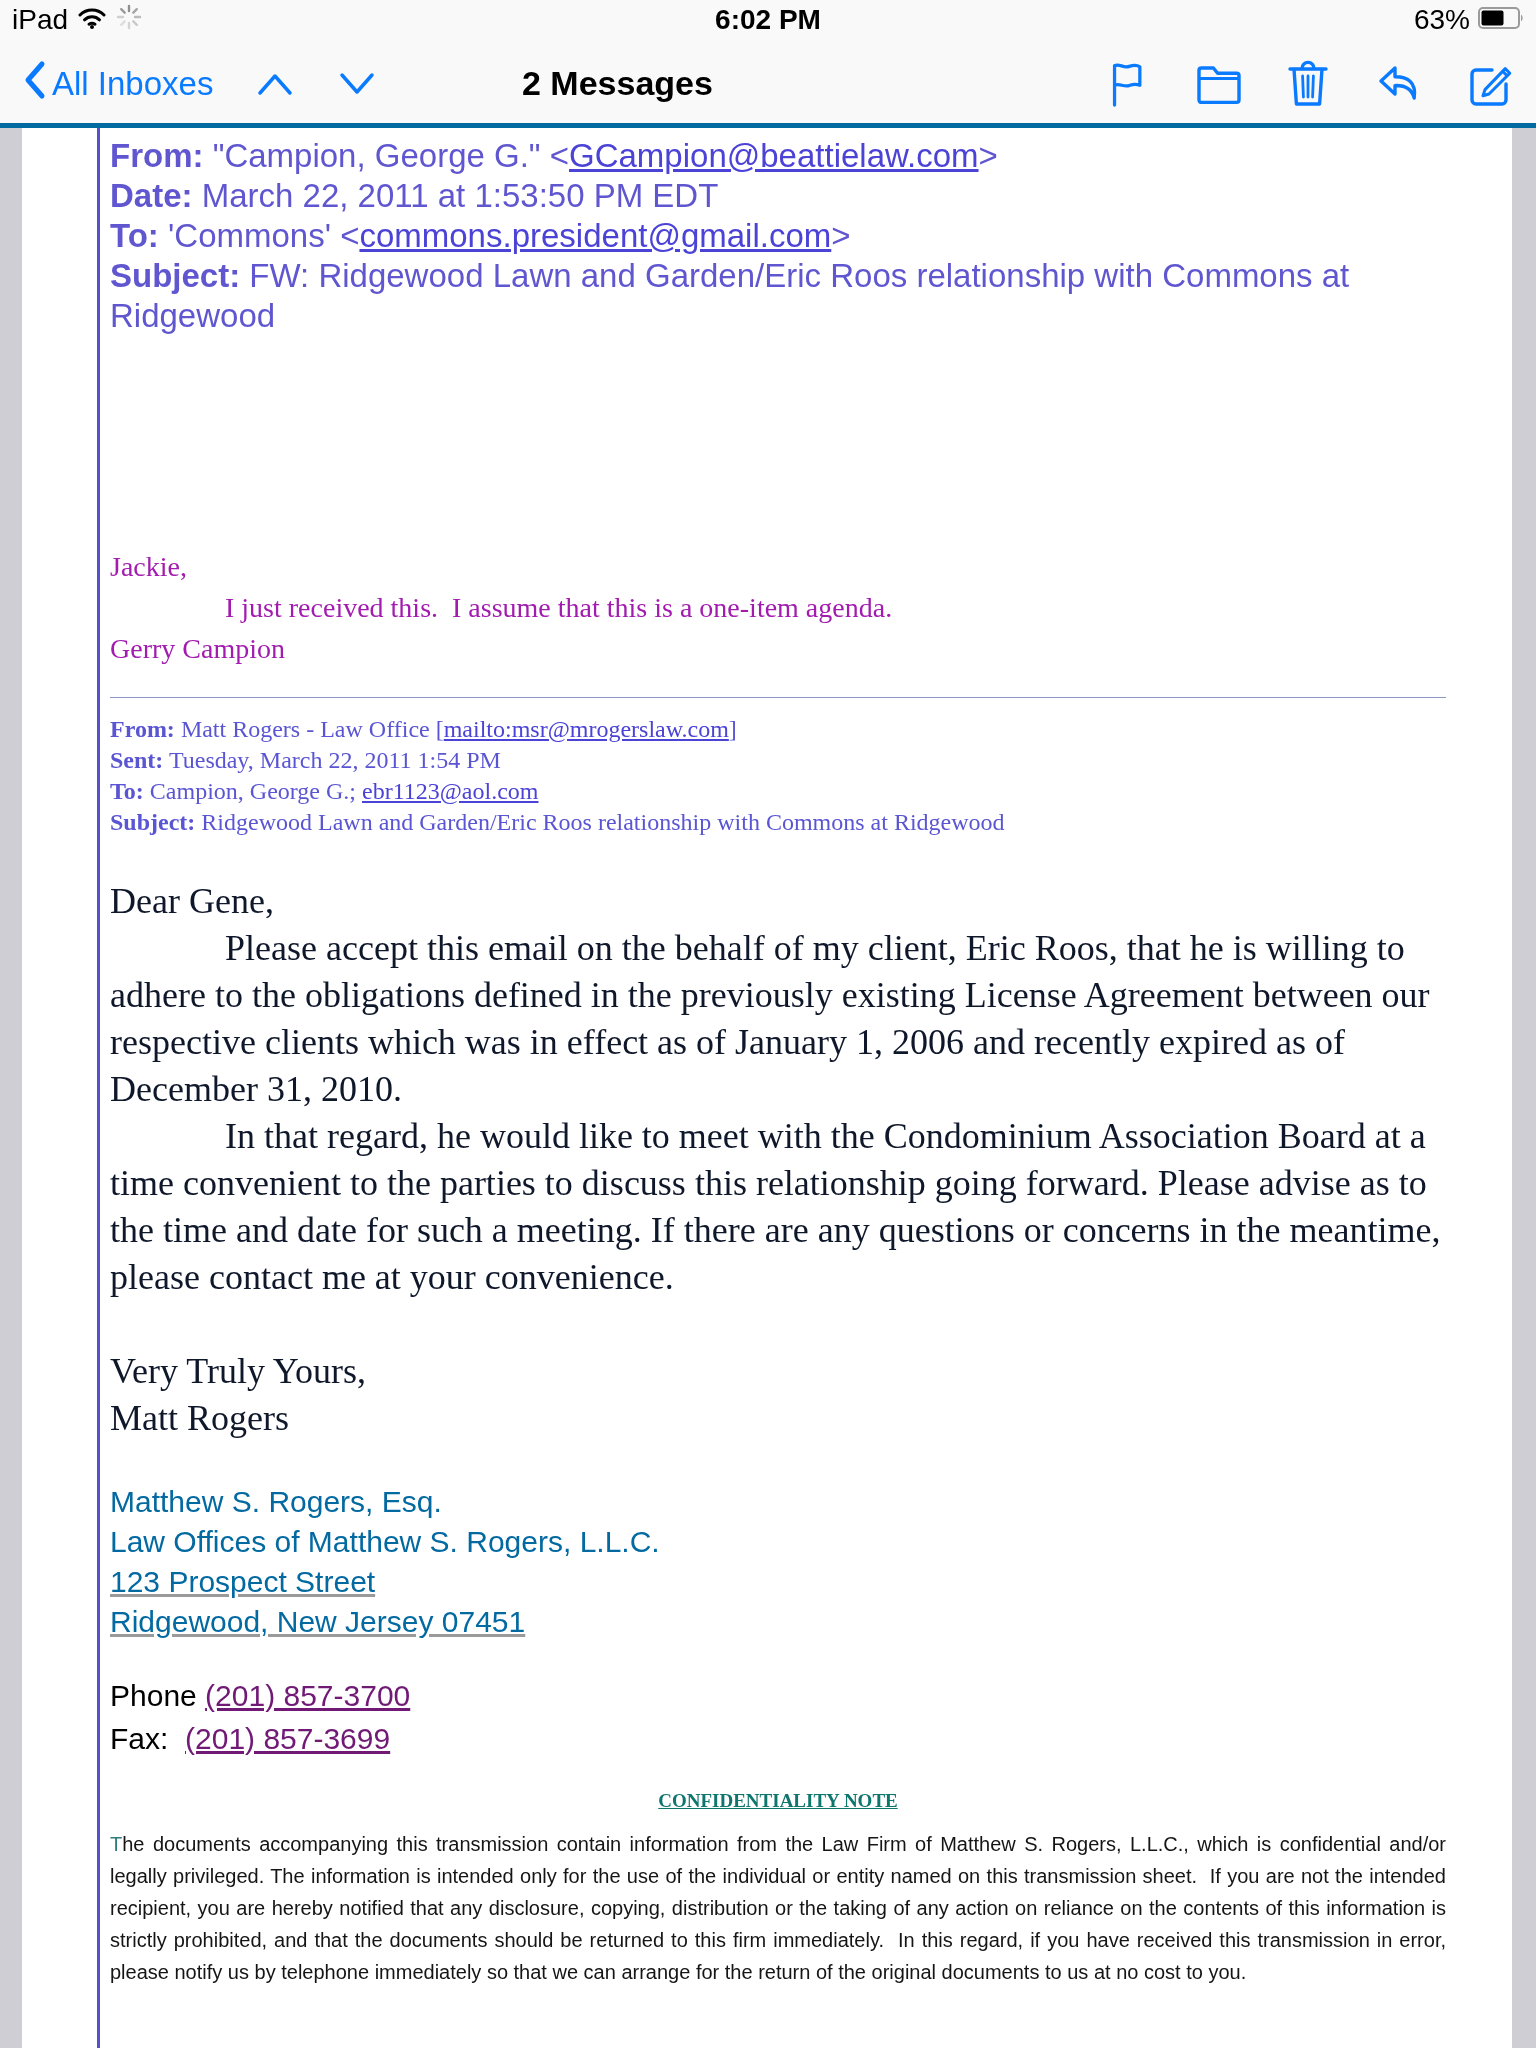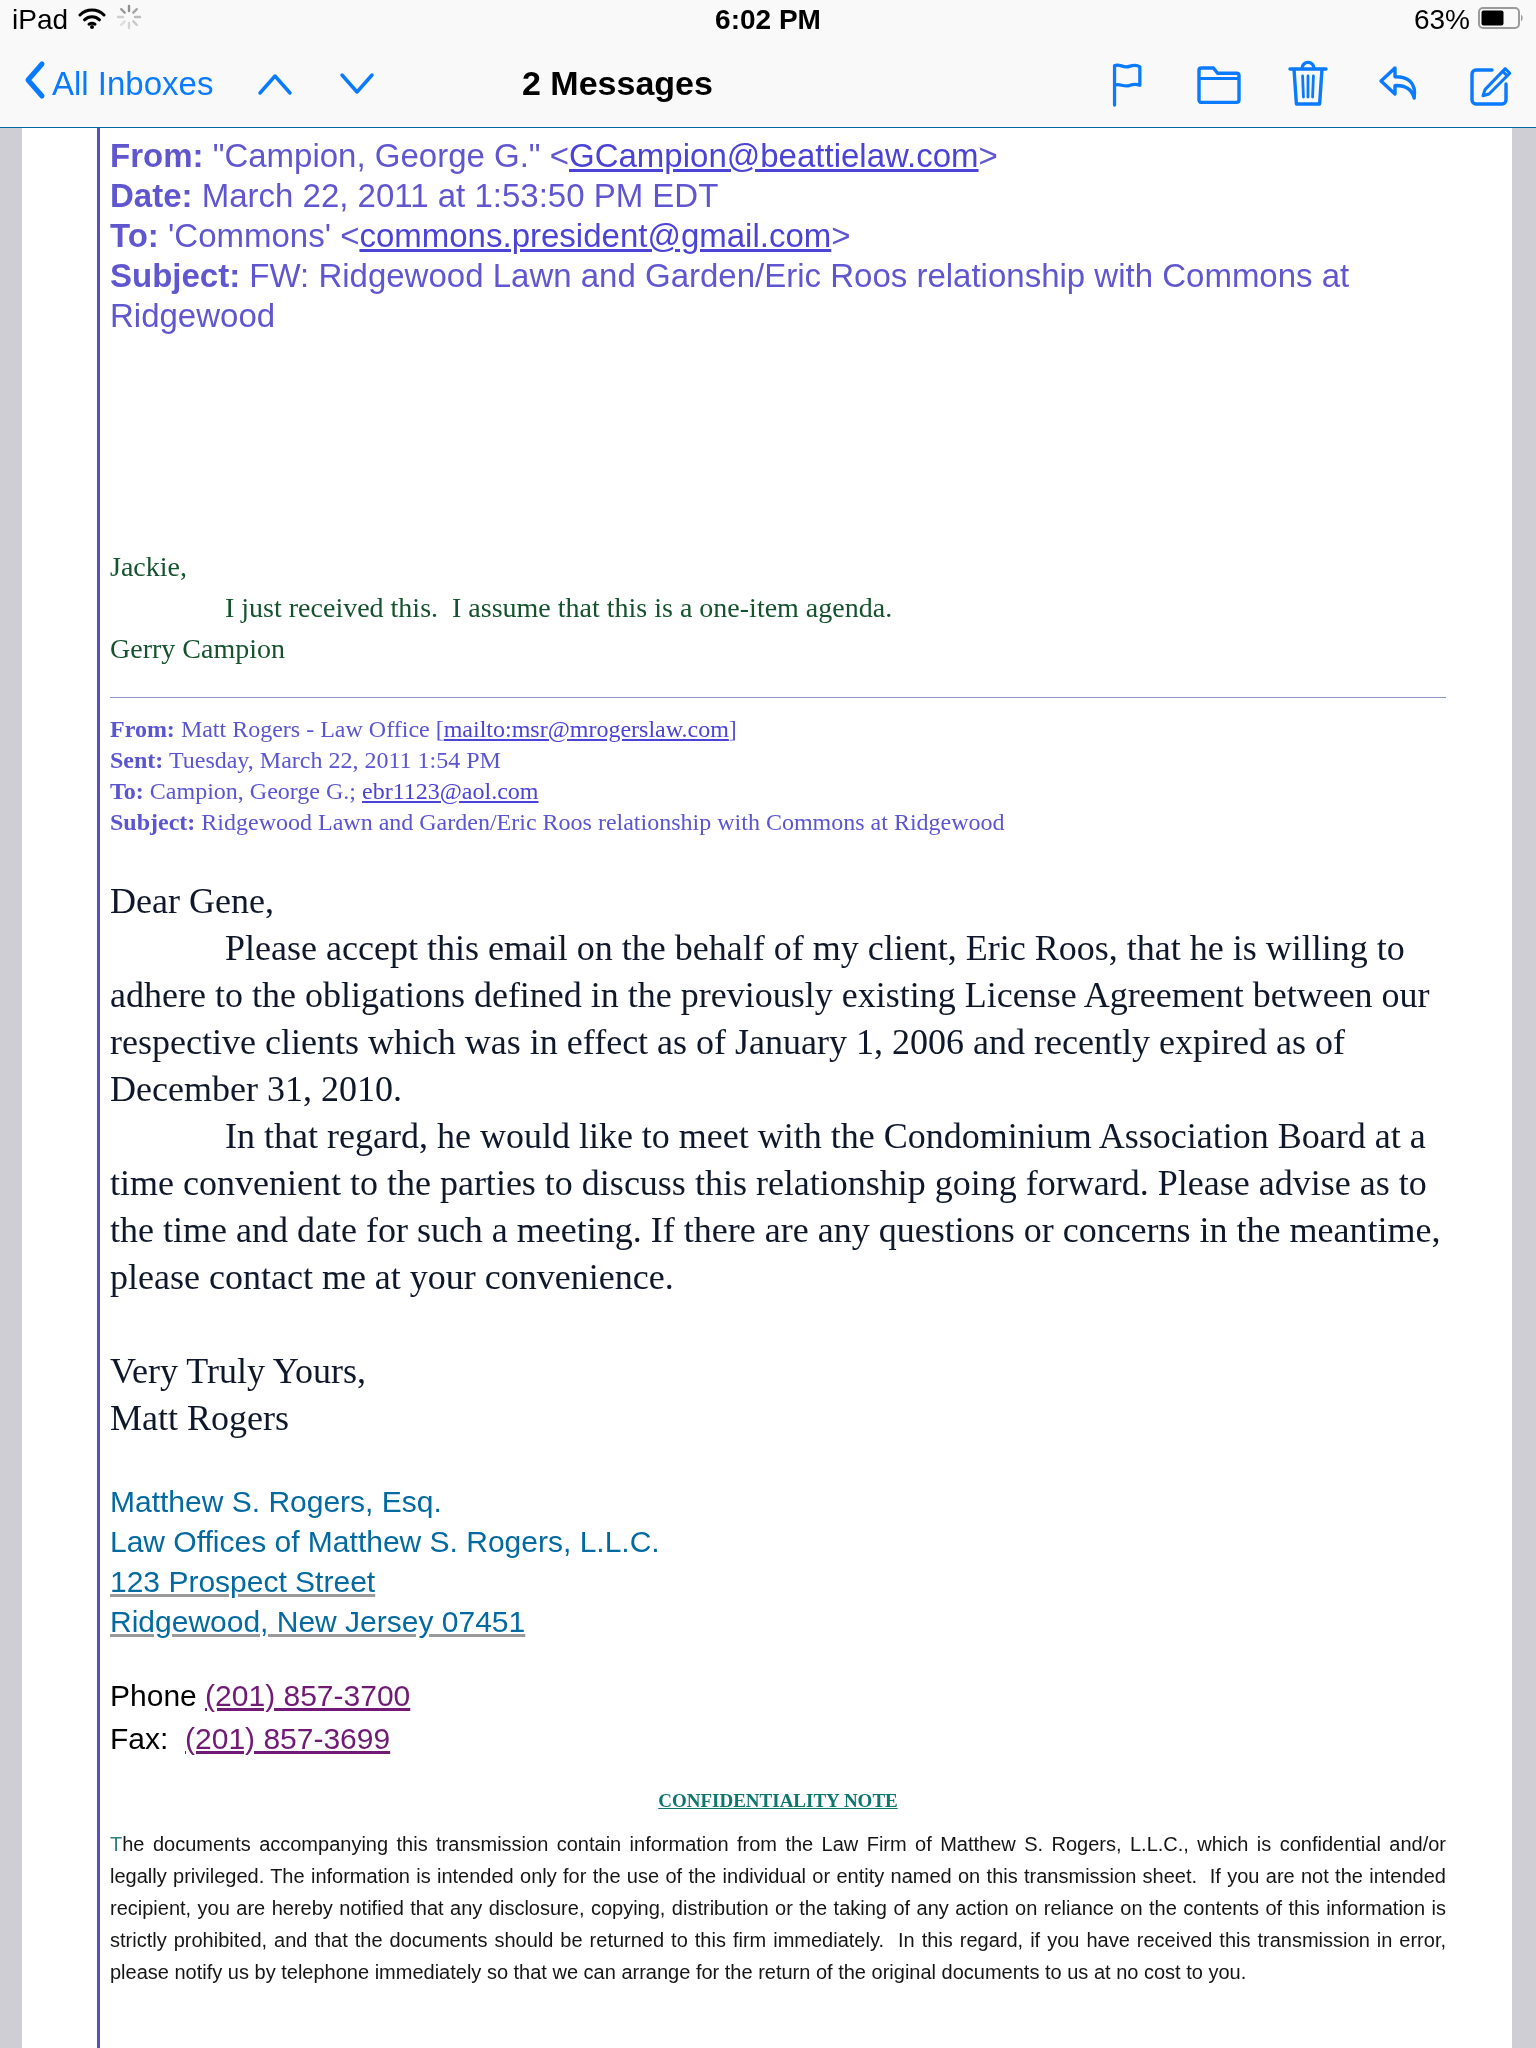--- a/index.html
+++ b/index.html
@@ -2,21 +2,21 @@
 <html><head>
 <meta charset="utf-8">
 <style>
   * { margin:0; padding:0; box-sizing:border-box; }
   html,body { width:1536px; height:2048px; background:#ffffff; overflow:hidden;
               font-family:"Liberation Sans", sans-serif; }
   .screen { position:relative; width:1536px; height:2048px; background:#ffffff; }
 
   
   .top-chrome { position:absolute; top:0; left:0; width:1536px; height:128px;
-                background:#f9f9f9; border-bottom:1px solid #0369a1; z-index:5; }
+                background:#f9f9f9; border-bottom:5px solid #0369a1; z-index:5; }
   .status-bar { height:40px; display:flex; align-items:center; padding:0 12px;
                 font-size:28px; color:#000; }
   .status-left { display:flex; align-items:center; gap:10px; width:420px; }
   .status-center { flex:1; text-align:center; font-weight:bold; font-size:28px; }
   .status-right { width:420px; display:flex; align-items:center; justify-content:flex-end; gap:8px; }
   .nav-bar { height:87px; display:flex; align-items:center; padding:0 22px; }
   .nav-left { display:flex; align-items:center; width:500px; }
   .back-btn { display:flex; align-items:center; color:#0a7aff; font-size:33px; cursor:pointer; }
   .back-btn svg { margin-right:6px; }
   .chevron-btn { margin-left:42px; cursor:pointer; line-height:0; }
@@ -33,21 +33,21 @@
   .email { position:absolute; top:128px; left:110px; width:1336px; padding-top:8px; }
 
   
   .hdr { font-size:33px; line-height:40px; color:#6057d0; }
   .hlabel { font-weight:bold; }
   .plink { color:#4b42d6; text-decoration:underline; cursor:pointer; }
 
   .spacer-a { height:210px; }
 
   
-  .top-note { font-family:"Liberation Serif", serif; font-size:28px; line-height:41px; color:#14532d; }
+  .top-note { font-family:"Liberation Serif", serif; font-size:28px; line-height:41px; color:#a21caf; }
   .indent { text-indent:115px; }
 
   .rule { border:none; border-top:1px solid #8f97c4; margin:28px 0 16px 0; }
 
   
   .fwd { font-family:"Liberation Serif", serif; font-size:24px; line-height:31px; color:#5a55d2; }
   .fwd .hlabel { font-weight:bold; }
 
   
   .letter { margin-top:40px; font-family:"Liberation Serif", serif; font-size:36px;

